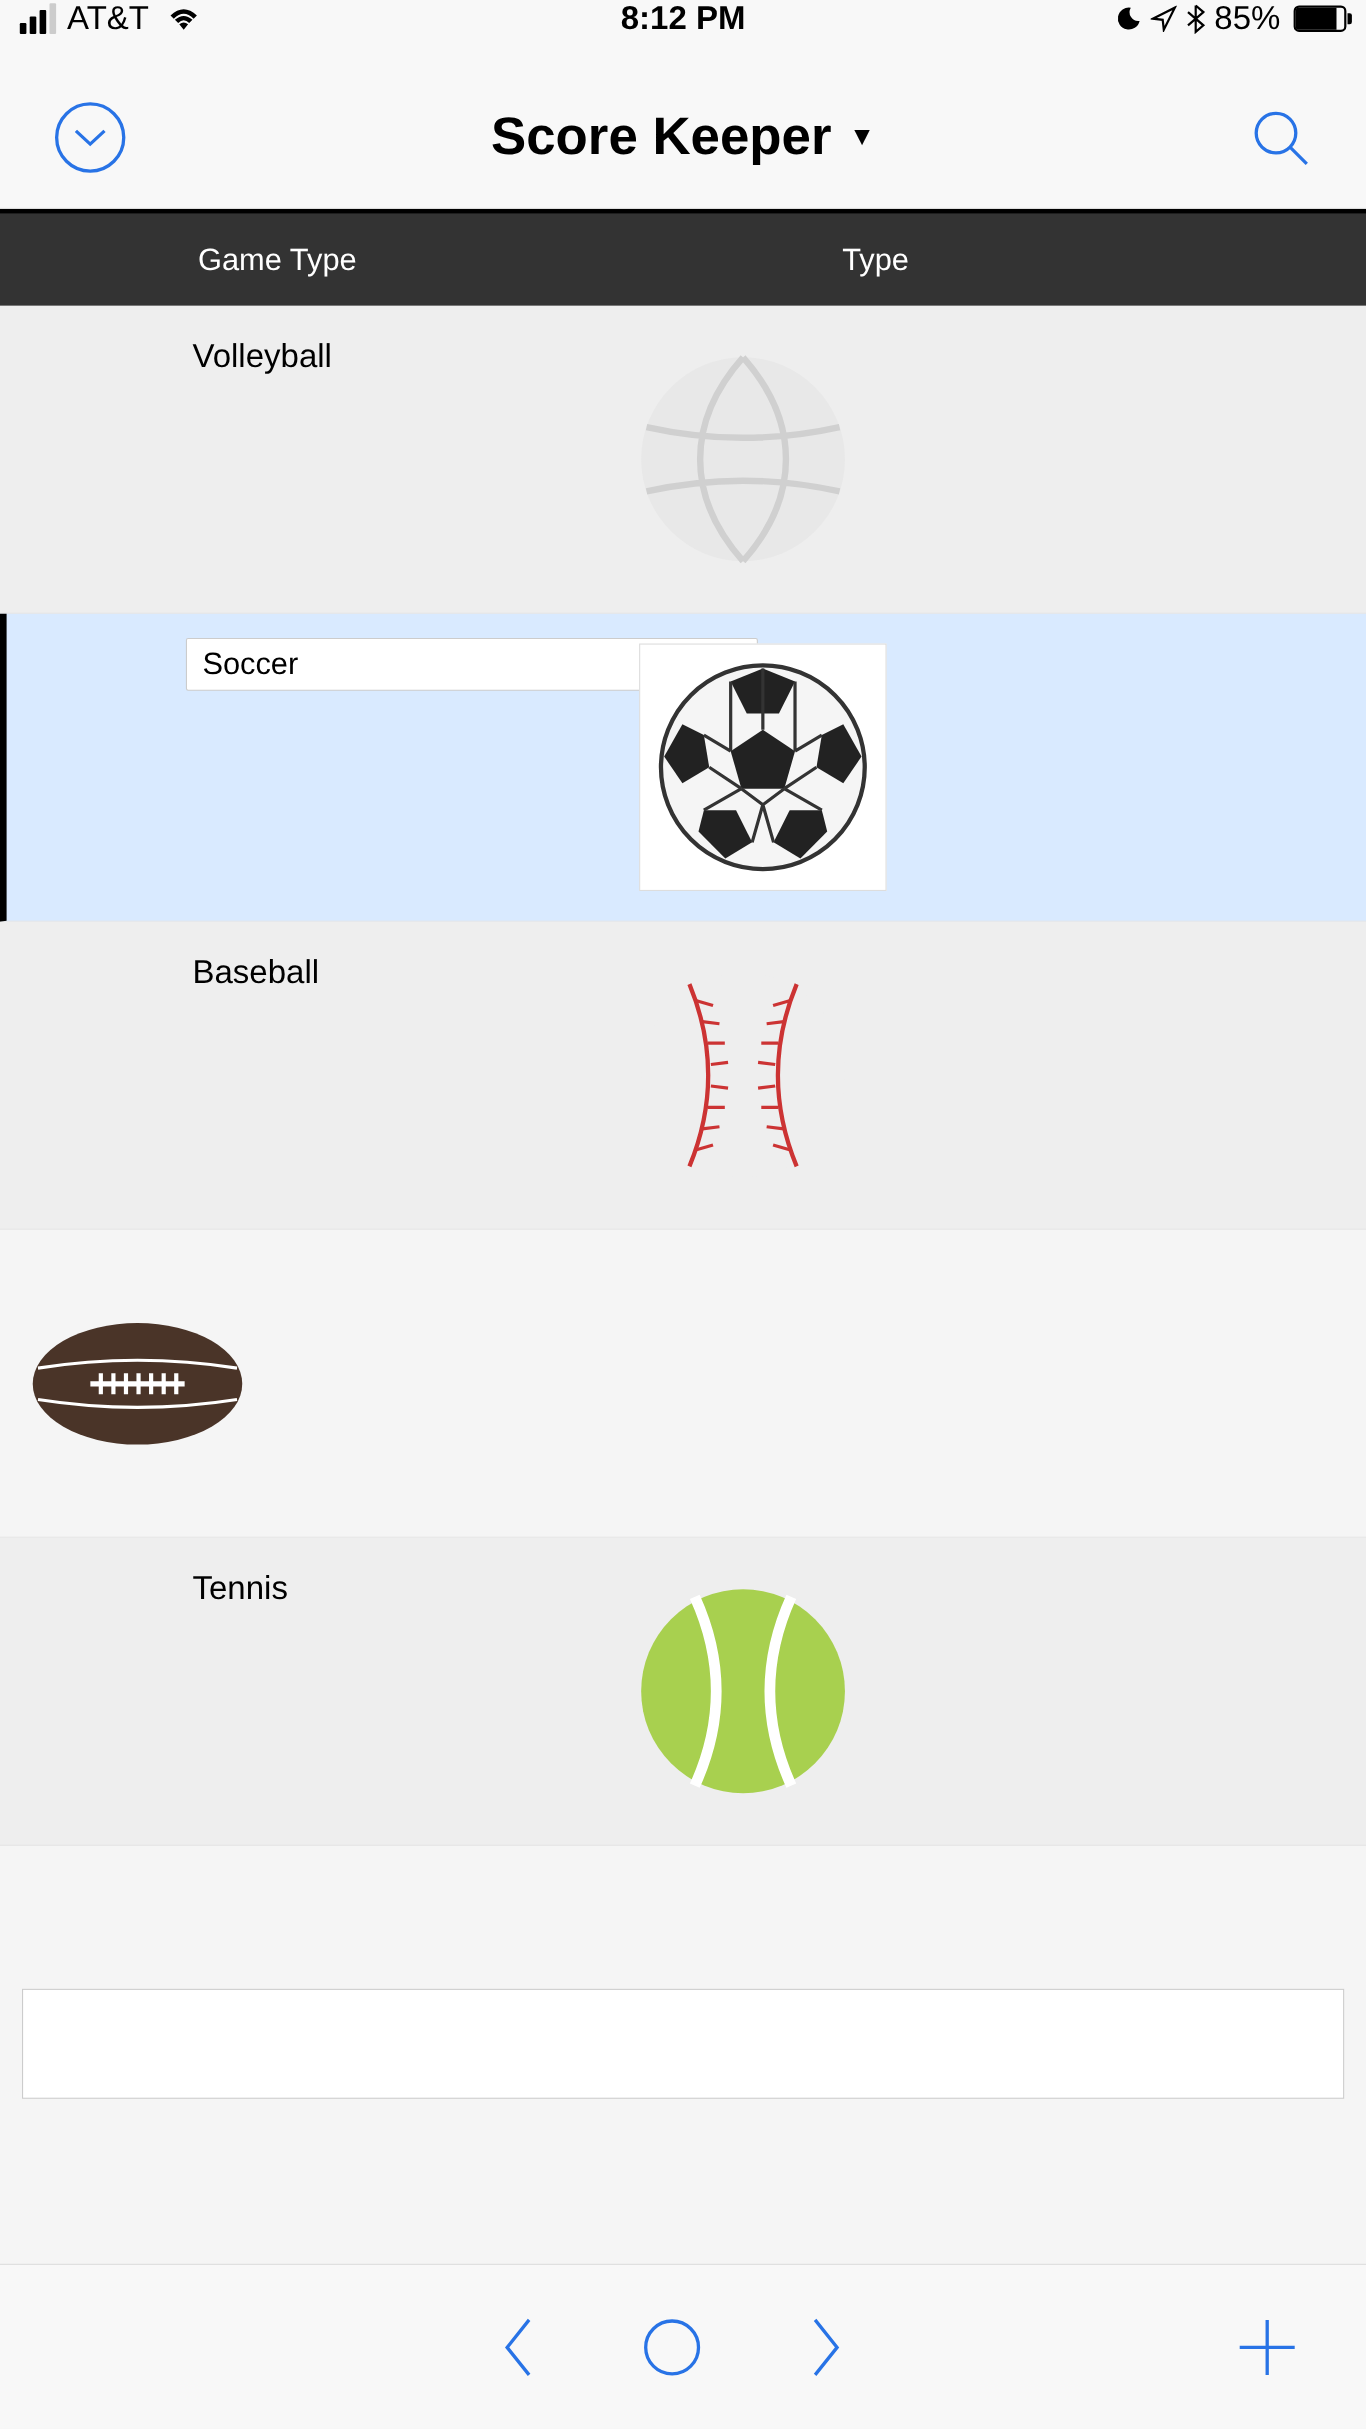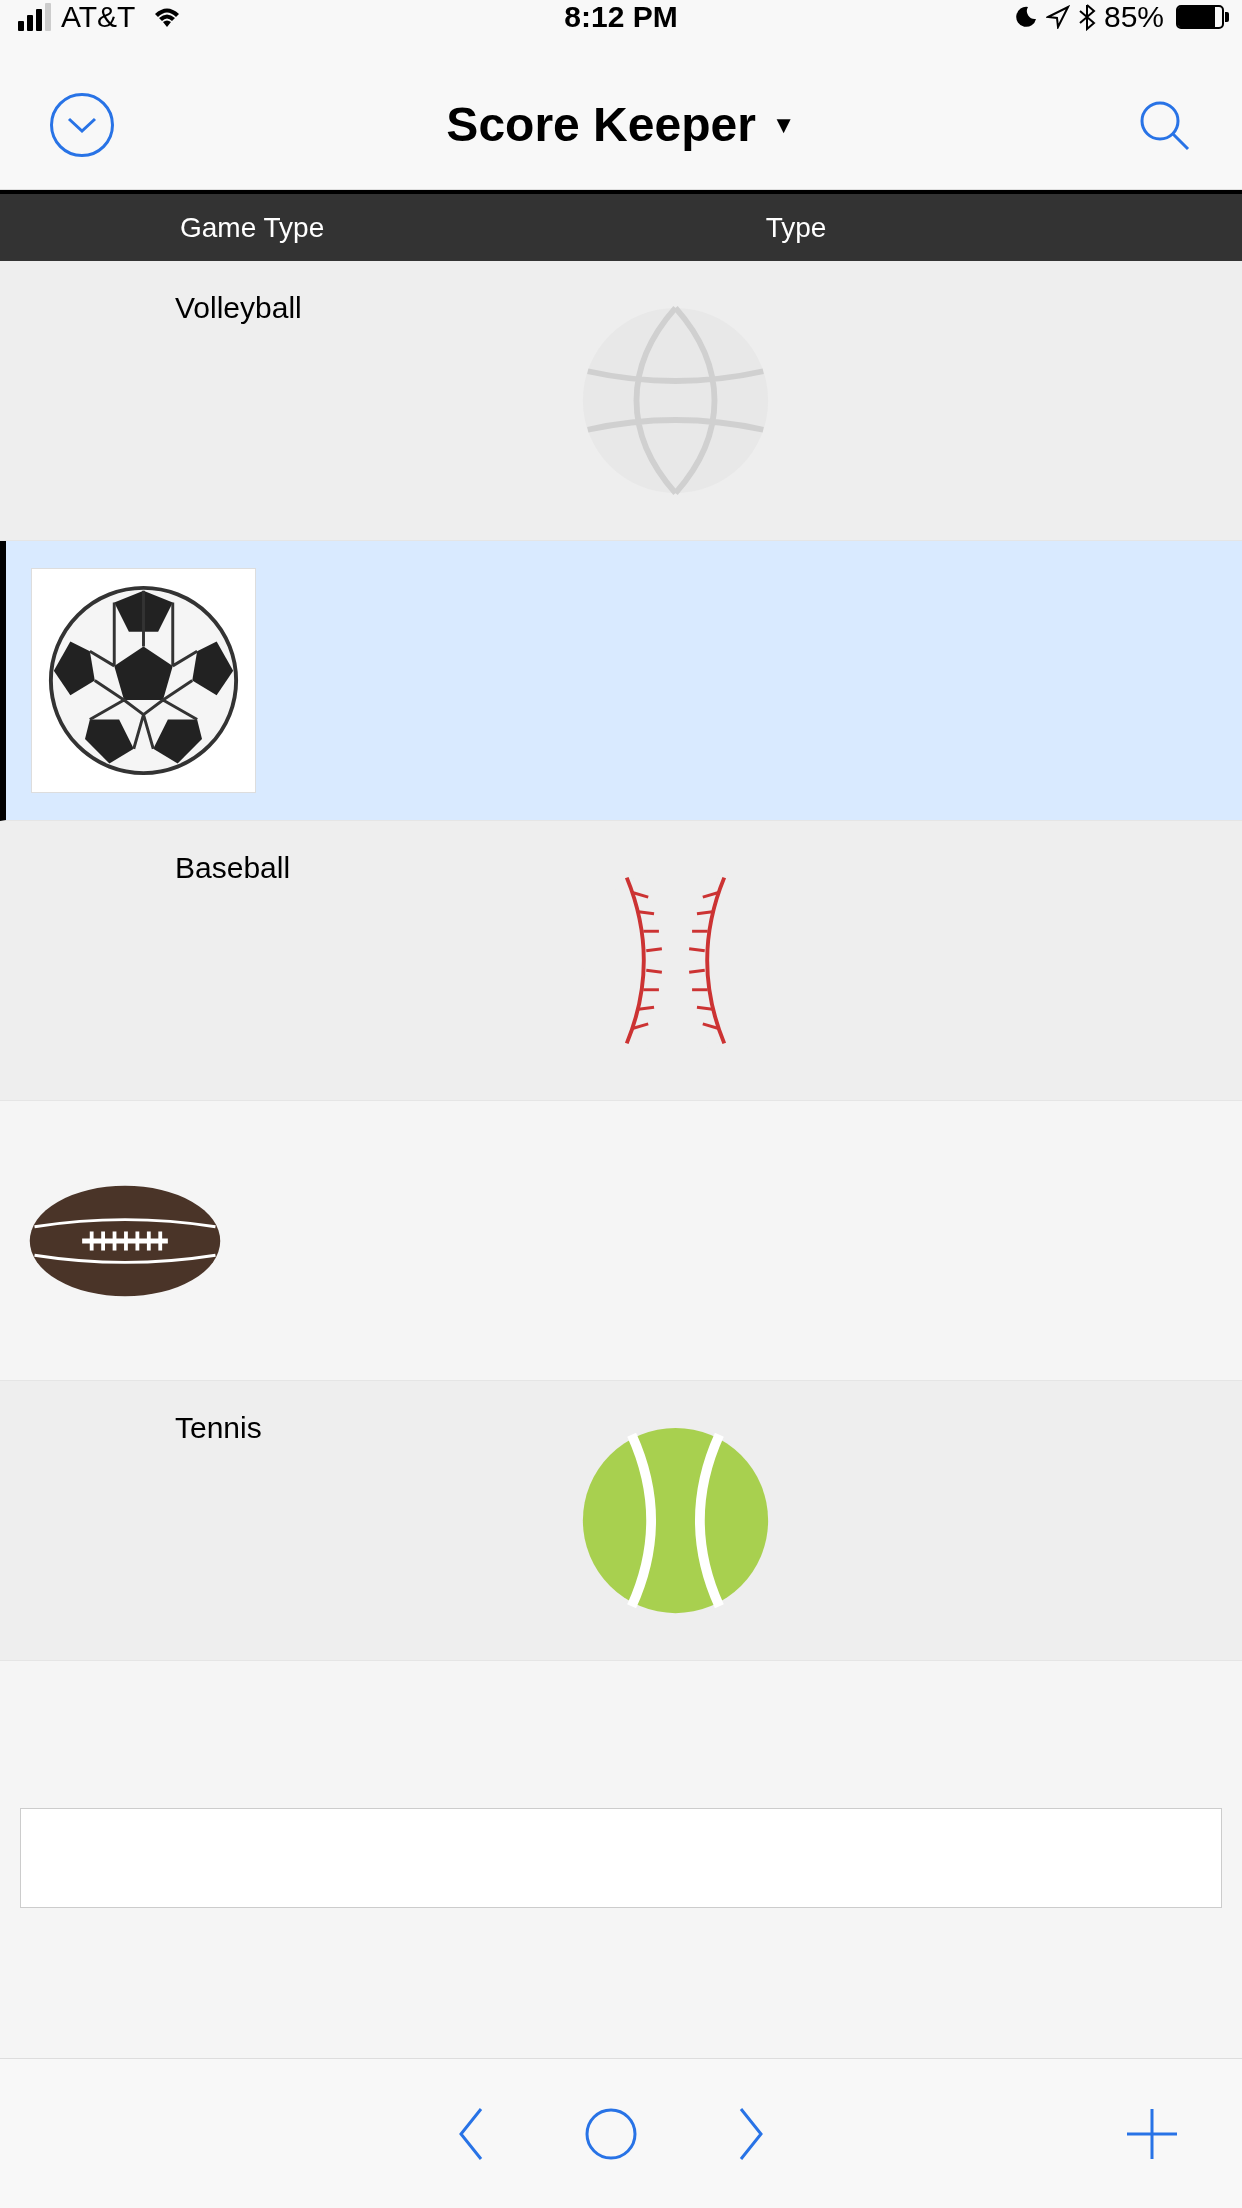--- a/index.html
+++ b/index.html
@@ -14,21 +14,21 @@
   .wifi-icon { margin-left: 6px; }
   .battery { width: 48px; height: 24px; border: 2.5px solid #000; border-radius: 5px; position: relative; margin-left: 4px; }
   .battery::after { content: ''; position: absolute; right: -7px; top: 5px; width: 4px; height: 10px; background: #000; border-radius: 0 2px 2px 0; }
   .battery-fill { background: #000; height: 100%; width: 85%; border-radius: 2px 0 0 2px; }
   .nav-bar { height: 130px; display: flex; align-items: center; justify-content: space-between; padding: 0 50px; background: #f8f8f8; border-bottom: 1px solid #ddd; }
   .nav-left, .nav-right { width: 100px; display: flex; align-items: center; }
   .nav-right { justify-content: flex-end; }
   .nav-center { flex: 1; display: flex; align-items: center; justify-content: center; gap: 16px; font-size: 48px; font-weight: 700; color: #000000; }
   .dropdown-triangle { font-size: 24px; }
   .circle-chevron { width: 64px; height: 64px; border: 3px solid #2873e6; border-radius: 50%; display: flex; align-items: center; justify-content: center; }
-  .table-header { height: 71px; background: #333; color: #fff; display: flex; align-items: center; border-top: 4px solid #000; }
+  .table-header { height: 88px; background: #333; color: #fff; display: flex; align-items: center; border-top: 4px solid #000; }
   .col1 { width: 550px; padding-left: 180px; font-size: 28px; }
   .col2 { flex: 1; text-align: center; font-size: 28px; padding-right: 200px; }
   .row { display: flex; min-height: 280px; border-bottom: 1px solid #e5e5e5; }
   .row:nth-child(odd) { background: #eeeeee; }
   .row:nth-child(even) { background: #f5f5f5; }
   .row.selected { background: #d9eaff; border-left: 6px solid #000; }
   .cell-label { width: 550px; padding-left: 175px; padding-top: 30px; font-size: 30px; color: #000; }
   .cell-icon { flex: 1; display: flex; align-items: center; justify-content: flex-start; padding-left: 25px; padding-top: 20px; padding-bottom: 20px; }
   .row.selected .cell-label { padding-left: 169px; padding-top: 22px; }
   .edit-input { width: 520px; height: 48px; border: 1px solid #ccc; background: #fff; font-size: 28px; padding: 0 14px; border-radius: 2px; margin-left: -6px; }
@@ -117,20 +117,21 @@
         <div class="cell-icon">
           <div class="icon-box">
             <svg width="195" height="195" viewBox="0 0 200 200">
               <circle cx="100" cy="100" r="95" fill="#e8e8e8"></circle>
               <path d="M100 5 Q60 50 60 100 Q60 150 100 195 M100 5 Q140 50 140 100 Q140 150 100 195 M10 70 Q100 90 190 70 M10 130 Q100 110 190 130" fill="none" stroke="#d0d0d0" stroke-width="6"></path>
             </svg>
           </div>
         </div>
       </div>
       <div class="row selected">
+        <div class="cell-label"><input class="edit-input" value="Soccer" style=""></div>
         <div class="cell-icon">
           <div class="icon-box">
             <svg width="195" height="195" viewBox="0 0 200 200">
               <circle cx="100" cy="100" r="95" fill="#f5f5f5" stroke="#333" stroke-width="4"></circle>
               <polygon points="100,65 130,85 120,120 80,120 70,85" fill="#222"></polygon>
               <polygon points="100,8 130,20 115,50 85,50 70,20" fill="#222"></polygon>
               <polygon points="175,60 192,90 175,115 150,100 155,70" fill="#222"></polygon>
               <polygon points="160,160 135,185 110,170 125,140 155,140" fill="#222"></polygon>
               <polygon points="40,160 65,185 90,170 75,140 45,140" fill="#222"></polygon>
               <polygon points="25,60 8,90 25,115 50,100 45,70" fill="#222"></polygon>

